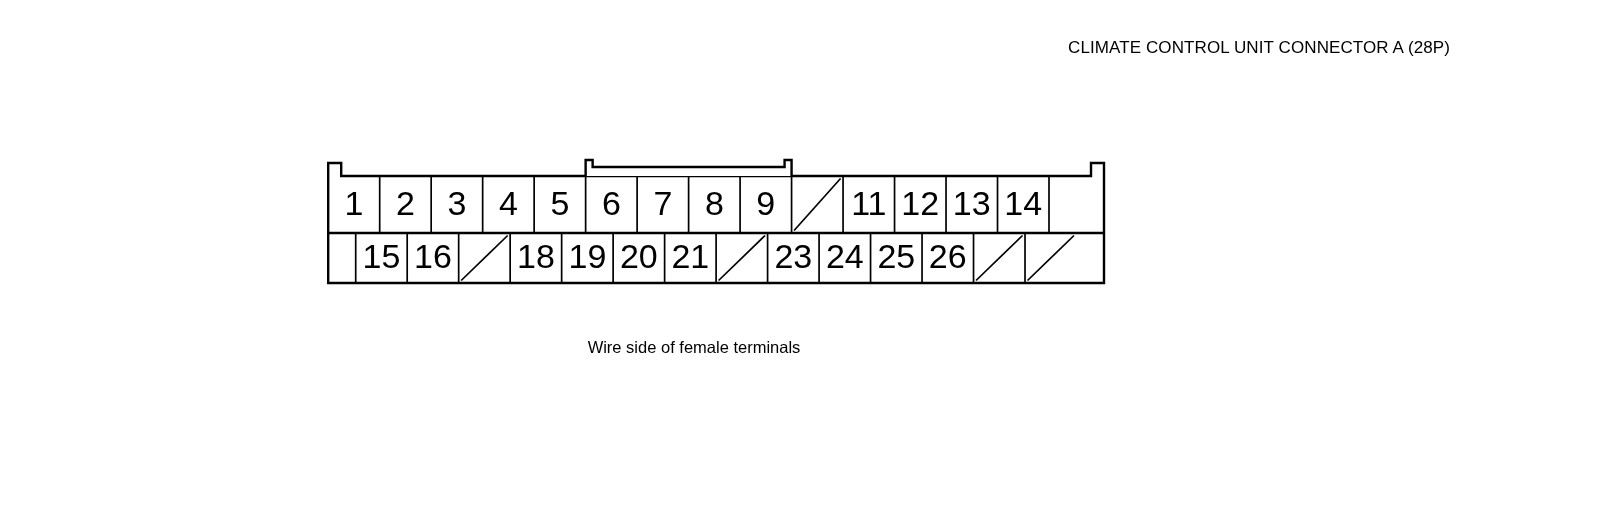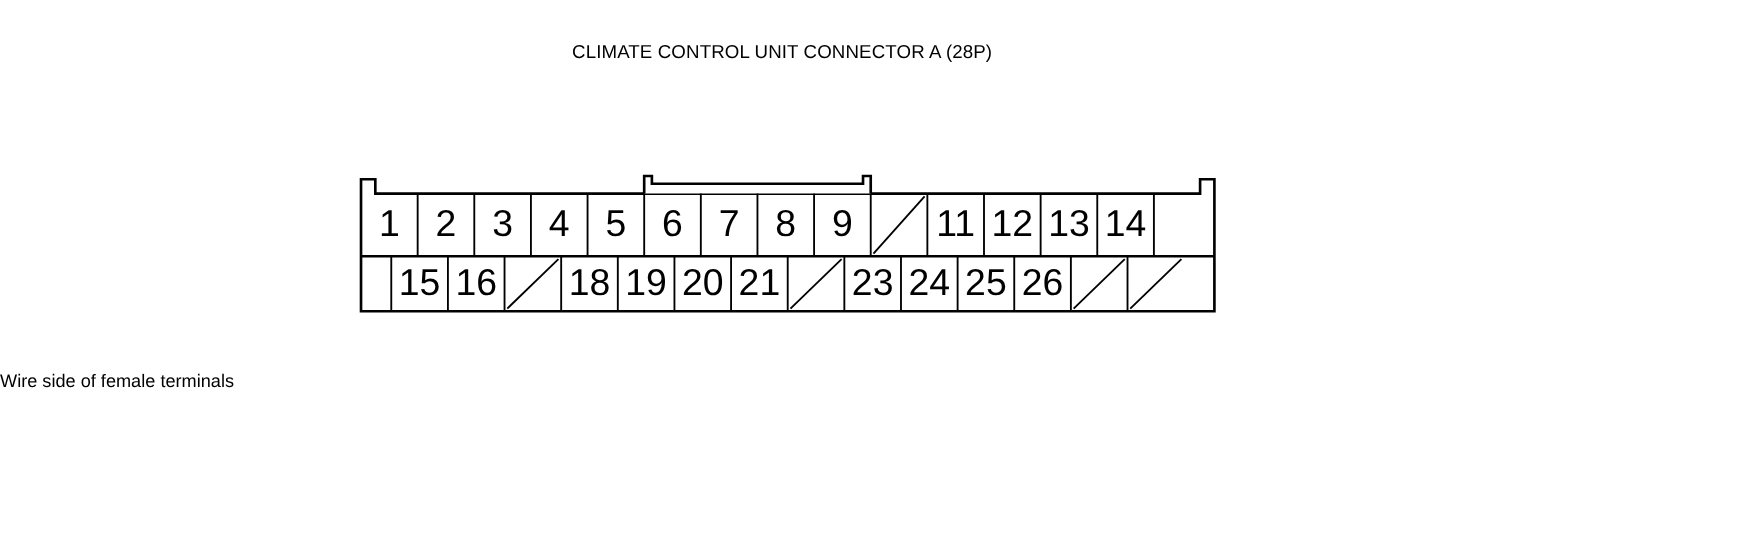--- a/index.html
+++ b/index.html
@@ -14,31 +14,33 @@
     font-family: "Liberation Sans", sans-serif;
     color: #000000;
     overflow: hidden;
   }
 
   #title {
     position: absolute;
     top: 38px;
     left: 0;
     width: 1422px;
-    text-align: center;
+    text-align: right;
     font-size: 17px;
     letter-spacing: 0.1px;
     white-space: nowrap;
+    padding-left: 28px;
   }
 
   #caption {
     position: absolute;
     top: 338px;
     left: 0;
     width: 1388px;
+    text-align: center;
     font-size: 16.5px;
     white-space: nowrap;
   }
 
   
   #connector {
     position: absolute;
     left: 327px;
     top: 160px;
     width: 780px;

